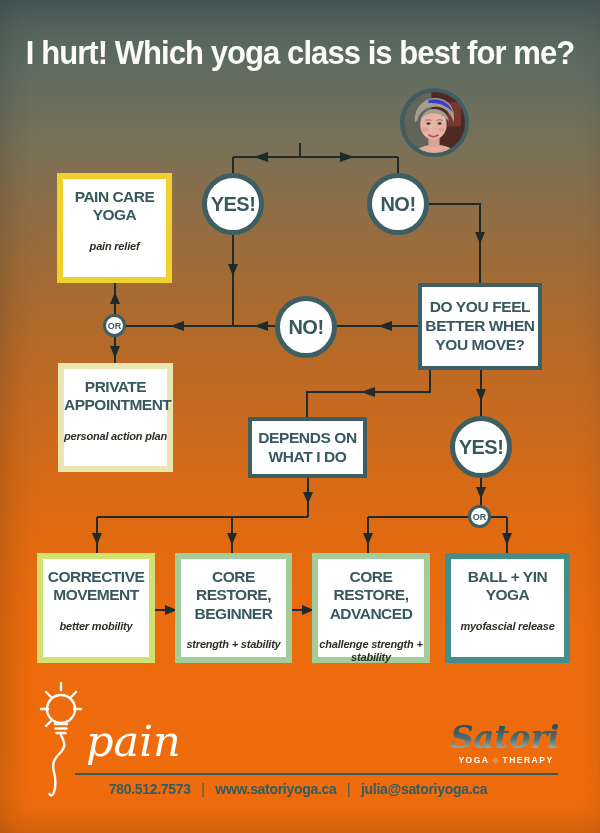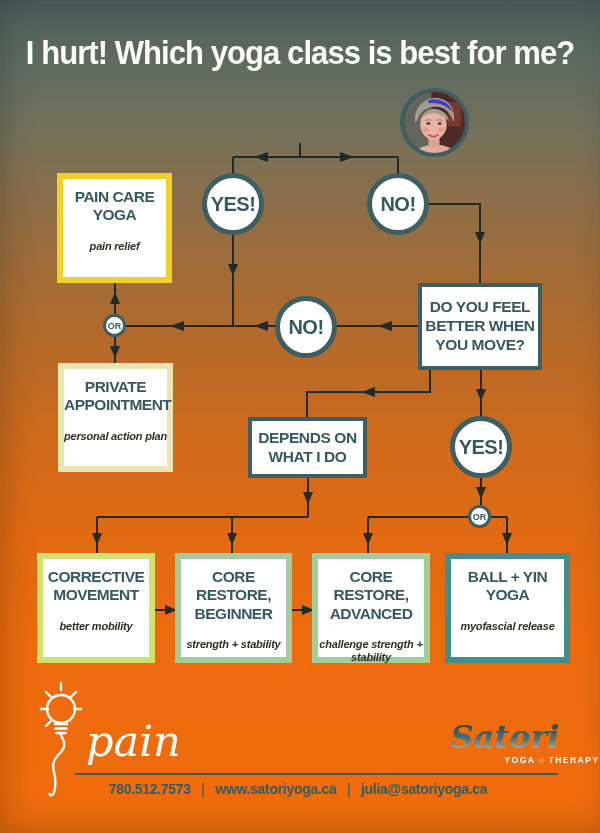--- a/index.html
+++ b/index.html
@@ -55,21 +55,21 @@
   .b-coreadv  {left:312px;top:553px;width:106px;height:98px;border:6px solid #a2cd9b;}
   .b-ballyin  {left:445px;top:553px;width:113px;height:98px;border:6px solid #418e8d;}
   .photo{left:400px;top:88px;width:61px;height:61px;border:4px solid #3d5f63;border-radius:50%;overflow:hidden;background:#4e2a24;}
   .brand{left:70px;top:720px;display:flex;align-items:baseline;margin-left:16px;}
   .brand .pain{font-family:"DejaVu Serif",serif;font-style:italic;font-size:43px;color:#fff;line-height:1;}
   .brand .less{font-size:35px;font-weight:bold;color:#2e5d63;letter-spacing:-1.5px;line-height:1;margin-left:2px;}
   .divider{left:75px;top:773px;width:483px;height:2px;background:#2e5d63;}
   .contact{left:78px;top:781px;width:440px;text-align:center;color:#2e5d63;font-weight:bold;font-size:14px;letter-spacing:-.3px;white-space:nowrap;}
   .contact .sep{margin:0 7px;font-weight:normal;}
   .satori{left:443px;top:710px;width:124px;height:60px;}
-  .satori-tag{left:468px;top:755px;width:76px;display:flex;align-items:center;justify-content:center;color:#fff;font-size:8.5px;font-weight:bold;letter-spacing:1.5px;white-space:nowrap;margin-left:46px;}
+  .satori-tag{left:468px;top:755px;width:76px;display:flex;align-items:center;justify-content:center;color:#fff;font-size:8.5px;font-weight:bold;letter-spacing:1.5px;white-space:nowrap;}
   .diamond{display:inline-block;width:5px;height:5px;background:#f08b3c;transform:rotate(45deg);margin:0 4px;flex:none;}
 </style>
 </head>
 <body>
 
 <div class="page">
 
   <svg class="connectors abs" width="600" height="833" viewBox="0 0 600 833">
     <g stroke="#1e2b2a" stroke-width="2" fill="none">
 

